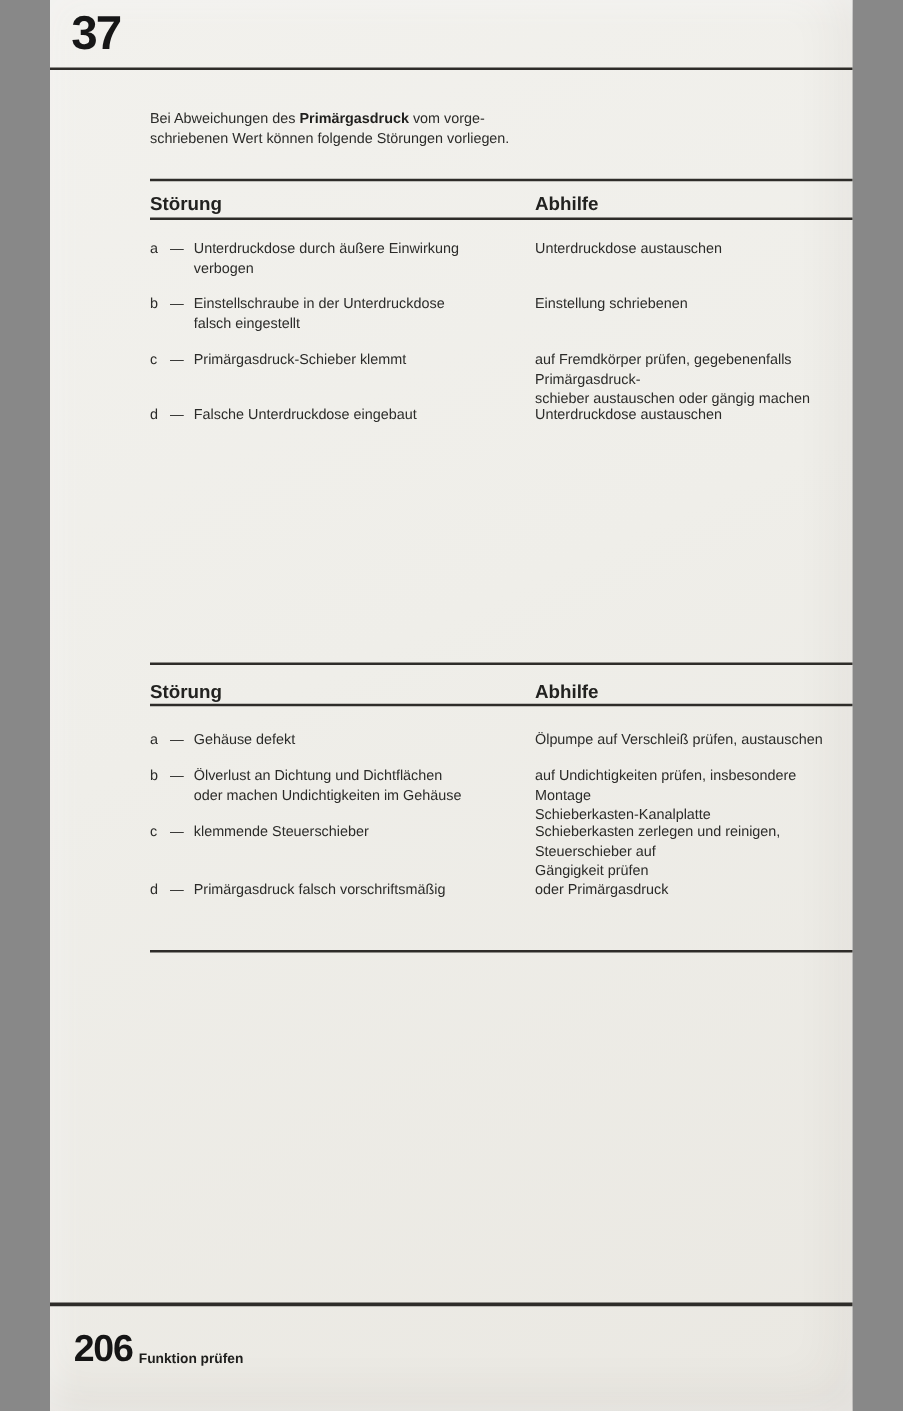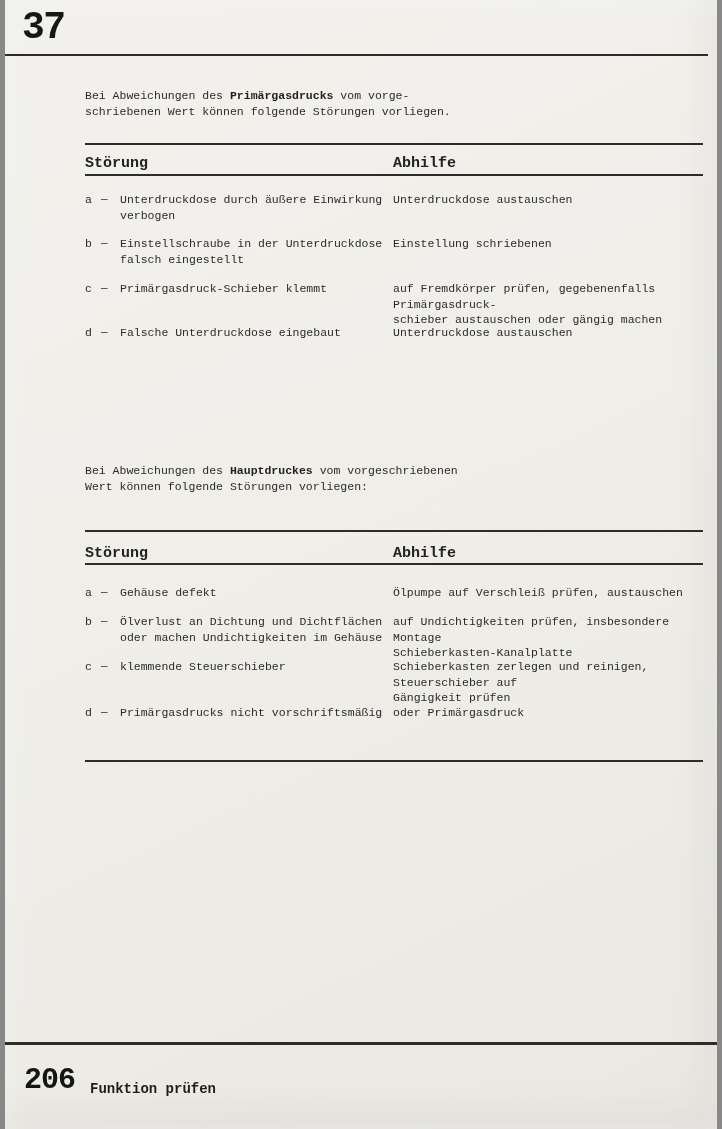--- a/index.html
+++ b/index.html
@@ -1,22 +1,22 @@
 <!DOCTYPE html>
 <html><head>
 <meta charset="utf-8">
 <style>
   html,body { margin:0; padding:0; background:#888; }
   .page {
     position:relative;
-    width:712px; height:1129px;
+    width:642px; height:1129px;
     margin:0 auto;
     background:linear-gradient(155deg, #f2f1ed 0%, #efeee9 45%, #eae8e2 100%);
     box-shadow: inset -10px -14px 40px rgba(60,55,45,0.06), inset 6px 4px 24px rgba(255,255,255,0.5);
-    font-family:Liberation Mono, monospace;
+    font-family:Liberation Sans, sans-serif;
     color:#2a2a28;
     overflow:hidden;
   }
   .rule { position:absolute; background:#2e2c29; }
 
   .chapter-num {
     position:absolute; left:17px; top:6px;
     font-size:38px; font-weight:bold; letter-spacing:-1.5px; color:#171717;
   }
   .page-title {
@@ -41,36 +41,36 @@
   .row-label { left:80px; }
   .row-dash  { left:96px; font-size:11px; }
   .cell-fault  { left:115px; white-space:pre-line; }
   .cell-remedy { left:388px; white-space:pre-line; }
 
   .footer-num {
     position:absolute; left:19px; top:1063px;
     font-size:30px; font-weight:bold; letter-spacing:-1px; color:#151515;
   }
   .footer-label {
-    position:absolute; left:85px; top:1081px;
-    font-size:14px; font-weight:bold; color:#1d1d1b;
+    position:absolute; left:71px; top:1081px;
+    font-size:11px; font-weight:bold; color:#1d1d1b;
   }
   .edge-tick {
     position:absolute; left:713px; top:447px; width:9px; height:3.5px; background:#1a1a1a;
   }
 </style>
 </head>
 <body>
 
 <div class="page">
 
   <div class="chapter-num">37</div>
   <div class="rule" style="left:0; top:54px; width:703px; height:2px;"></div>
 
-  <div class="intro" style="top:88px;"><span>Bei Abweichungen des </span><b>Primärgasdrucks</b><span> vom vorge-
+  <div class="intro" style="top:88px;"><span>Bei Abweichungen des </span><b>Primärgasdruck</b><span> vom vorge-
 schriebenen Wert können folgende Störungen vorliegen.</span></div>
 
   <div class="rule" style="left:80px; top:143px; width:618px; height:2px;"></div>
   <div class="col-header" style="left:80px; top:155px;">Störung</div>
   <div class="col-header" style="left:388px; top:155px;">Abhilfe</div>
   <div class="rule" style="left:80px; top:174px; width:618px; height:1.5px;"></div>
 
   <div class="trow" style="top:192px;">
     <span class="row-label">a</span>
     <span class="row-dash">—</span>
@@ -94,22 +94,20 @@
   </div>
   <div class="trow" style="top:325px;">
     <span class="row-label">d</span>
     <span class="row-dash">—</span>
     <span class="cell cell-fault">Falsche Unterdruckdose eingebaut</span>
     <span class="cell cell-remedy">Unterdruckdose austauschen</span>
   </div>
 
   <div class="edge-tick"></div>
 
-  <div class="intro" style="top:463px;"><span>Bei Abweichungen des </span><b>Hauptdruckes</b><span> vom vorgeschriebenen
-Wert können folgende Störungen vorliegen:</span></div>
 
   <div class="rule" style="left:80px; top:530px; width:618px; height:1.5px;"></div>
   <div class="col-header" style="left:80px; top:545px;">Störung</div>
   <div class="col-header" style="left:388px; top:545px;">Abhilfe</div>
   <div class="rule" style="left:80px; top:563px; width:618px; height:1.5px;"></div>
 
   <div class="trow" style="top:585px;">
     <span class="row-label">a</span>
     <span class="row-dash">—</span>
     <span class="cell cell-fault">Gehäuse defekt</span>
@@ -126,21 +124,21 @@
   <div class="trow" style="top:659px;">
     <span class="row-label">c</span>
     <span class="row-dash">—</span>
     <span class="cell cell-fault">klemmende Steuerschieber</span>
     <span class="cell cell-remedy">Schieberkasten zerlegen und reinigen, Steuerschieber auf
 Gängigkeit prüfen</span>
   </div>
   <div class="trow" style="top:705px;">
     <span class="row-label">d</span>
     <span class="row-dash">—</span>
-    <span class="cell cell-fault">Primärgasdrucks nicht vorschriftsmäßig</span>
+    <span class="cell cell-fault">Primärgasdruck falsch vorschriftsmäßig</span>
     <span class="cell cell-remedy">oder Primärgasdruck</span>
   </div>
 
   <div class="rule" style="left:80px; top:760px; width:618px; height:1.5px;"></div>
 
   <div class="rule" style="left:0; top:1042px; width:717px; height:2.5px;"></div>
   <div class="footer-num">206</div>
   <div class="footer-label">Funktion prüfen</div>
 
 </div>

